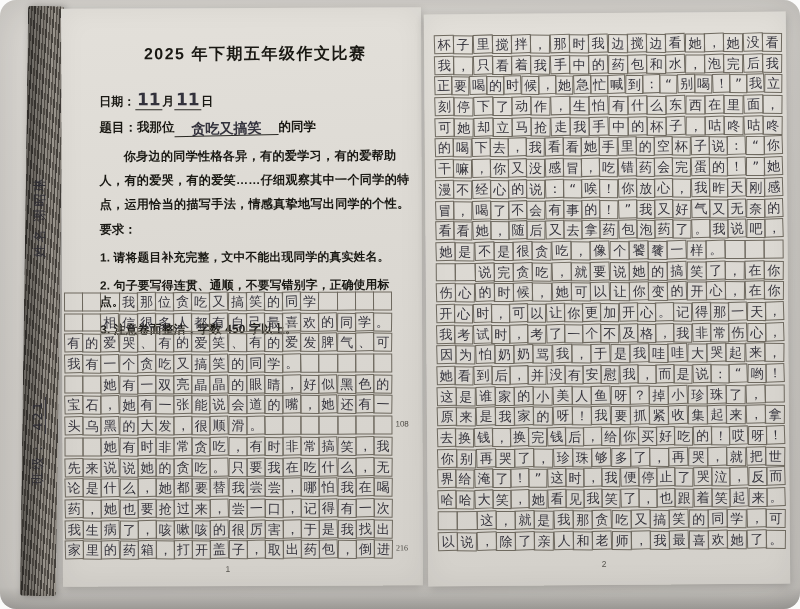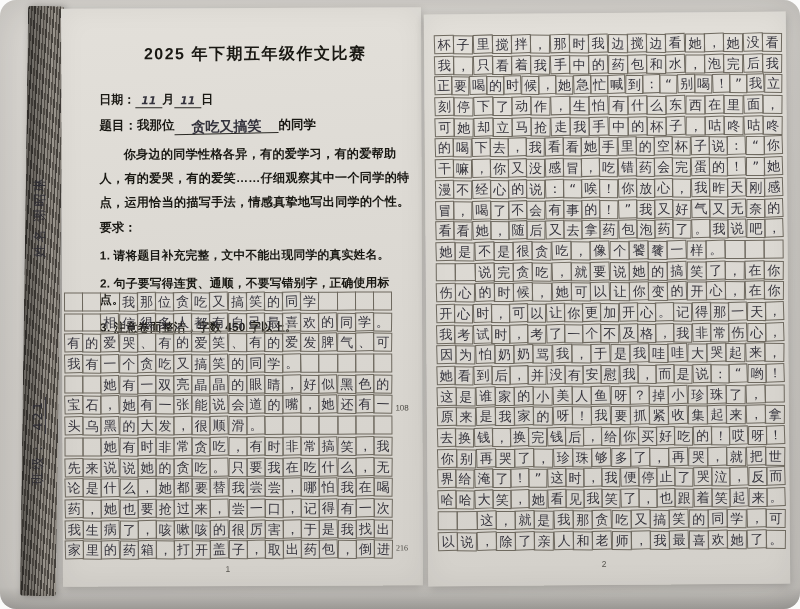--- a/index.html
+++ b/index.html
@@ -50,21 +50,21 @@
   }
   .page1 { left:62px; top:8px;  width:360px; height:578px; transform:rotate(-.2deg); }
   .page2 { left:426px; top:13px; width:362px; height:572px; transform:rotate(-.45deg); }
 
   
   .form-header { position:absolute; left:38px; right:10px; top:36px; color:#191813; }
   .form-title  { text-align:center; font-size:16px; font-weight:bold; letter-spacing:1.5px; }
   .date-row    { margin-top:26px; font-size:12px; font-weight:600; display:flex; align-items:flex-end; }
   .fill { display:inline-block; border-bottom:1.2px solid #2a2924; text-align:center;
           font-family:"DejaVu Sans", sans-serif; color:#33323c; line-height:1; }
-  .fill.num   { width:27px; font-size:11px; padding-bottom:1px;font-style:italic; }
+  .fill.num   { width:27px; font-size:17px; padding-bottom:1px; }
   .score-group{ margin-left:auto; margin-right:2px; display:flex; align-items:flex-end; }
   .score-line { display:inline-block; width:92px; border-bottom:1.2px solid #2a2924; height:11px; }
   .topic-row  { margin-top:9px; font-size:12.5px; font-weight:700; display:flex; align-items:flex-end; }
   .fill.topic { width:104px; font-size:14px; transform:rotate(-1deg); padding-bottom:0; }
   .intro      { margin:8px 0 0 0; font-size:12.1px; font-weight:600; line-height:24px;
                 text-indent:2em; letter-spacing:.3px; }
   .req-label  { font-size:12.2px; font-weight:700; margin-top:5px; }
   .req-item   { font-size:11.8px; font-weight:600; margin-top:12px; letter-spacing:.2px; }
 
   
@@ -77,21 +77,21 @@
     text-align:center; font-size:13px; line-height:17.5px; overflow:hidden;
     color:#34333c;
   }
   .cell:first-child { margin-left:0; }
   .cell.hw { font-family:"DejaVu Sans", sans-serif; }
   .cell.hw:nth-child(odd)  { transform:rotate(-1.4deg) translateY(-.3px); }
   .cell.hw:nth-child(even) { transform:rotate(1.1deg)  translateY(.2px); }
 
   .marker { position:absolute; left:333px; font-size:8px; color:#4c4a44;
             font-family:"Liberation Sans", sans-serif; }
-  .marker-a { top:396px; }
+  .marker-a { top:412px; }
   .marker-b { top:536px;font-family:Liberation Serif, serif; }
 
   .pagenum { position:absolute; font-size:8.5px; color:#56544e; }
   .page1 .pagenum { left:0; right:30px; top:556px; text-align:center; }
   .page2 .pagenum { left:0; right:10px; top:546px; text-align:center; }
 </style>
 </head>
 <body>
 
 <div class="photo">

